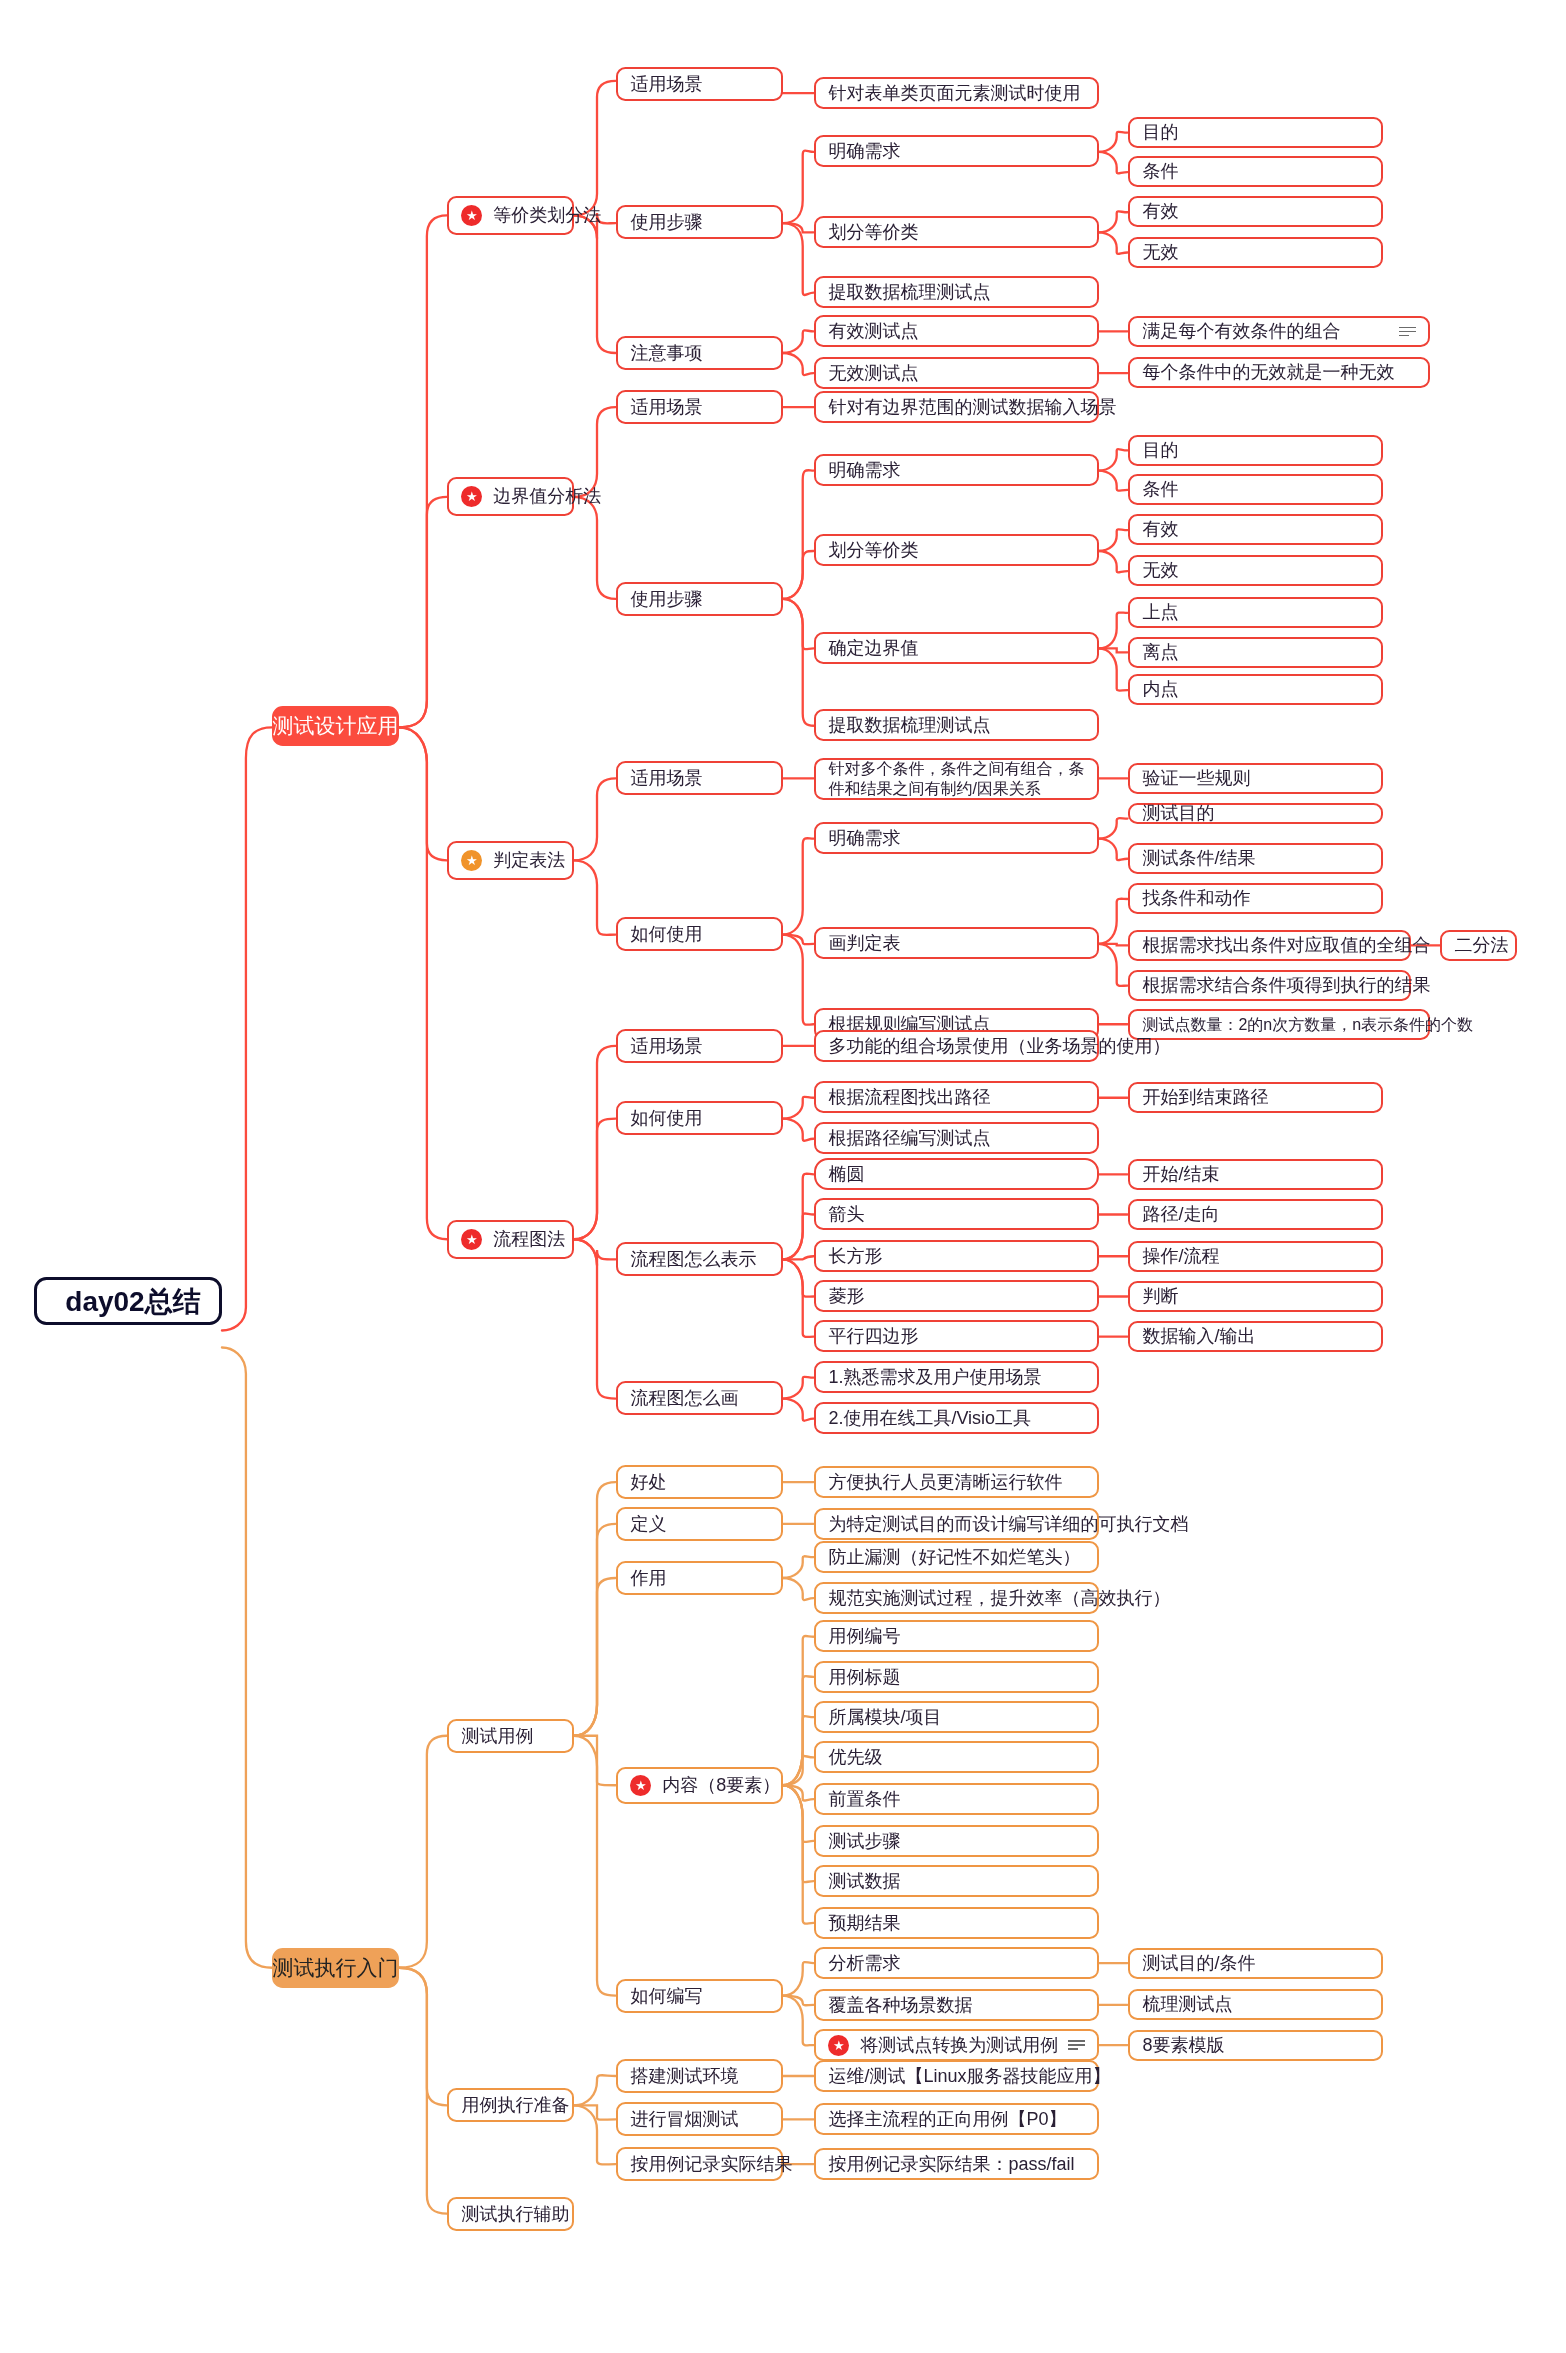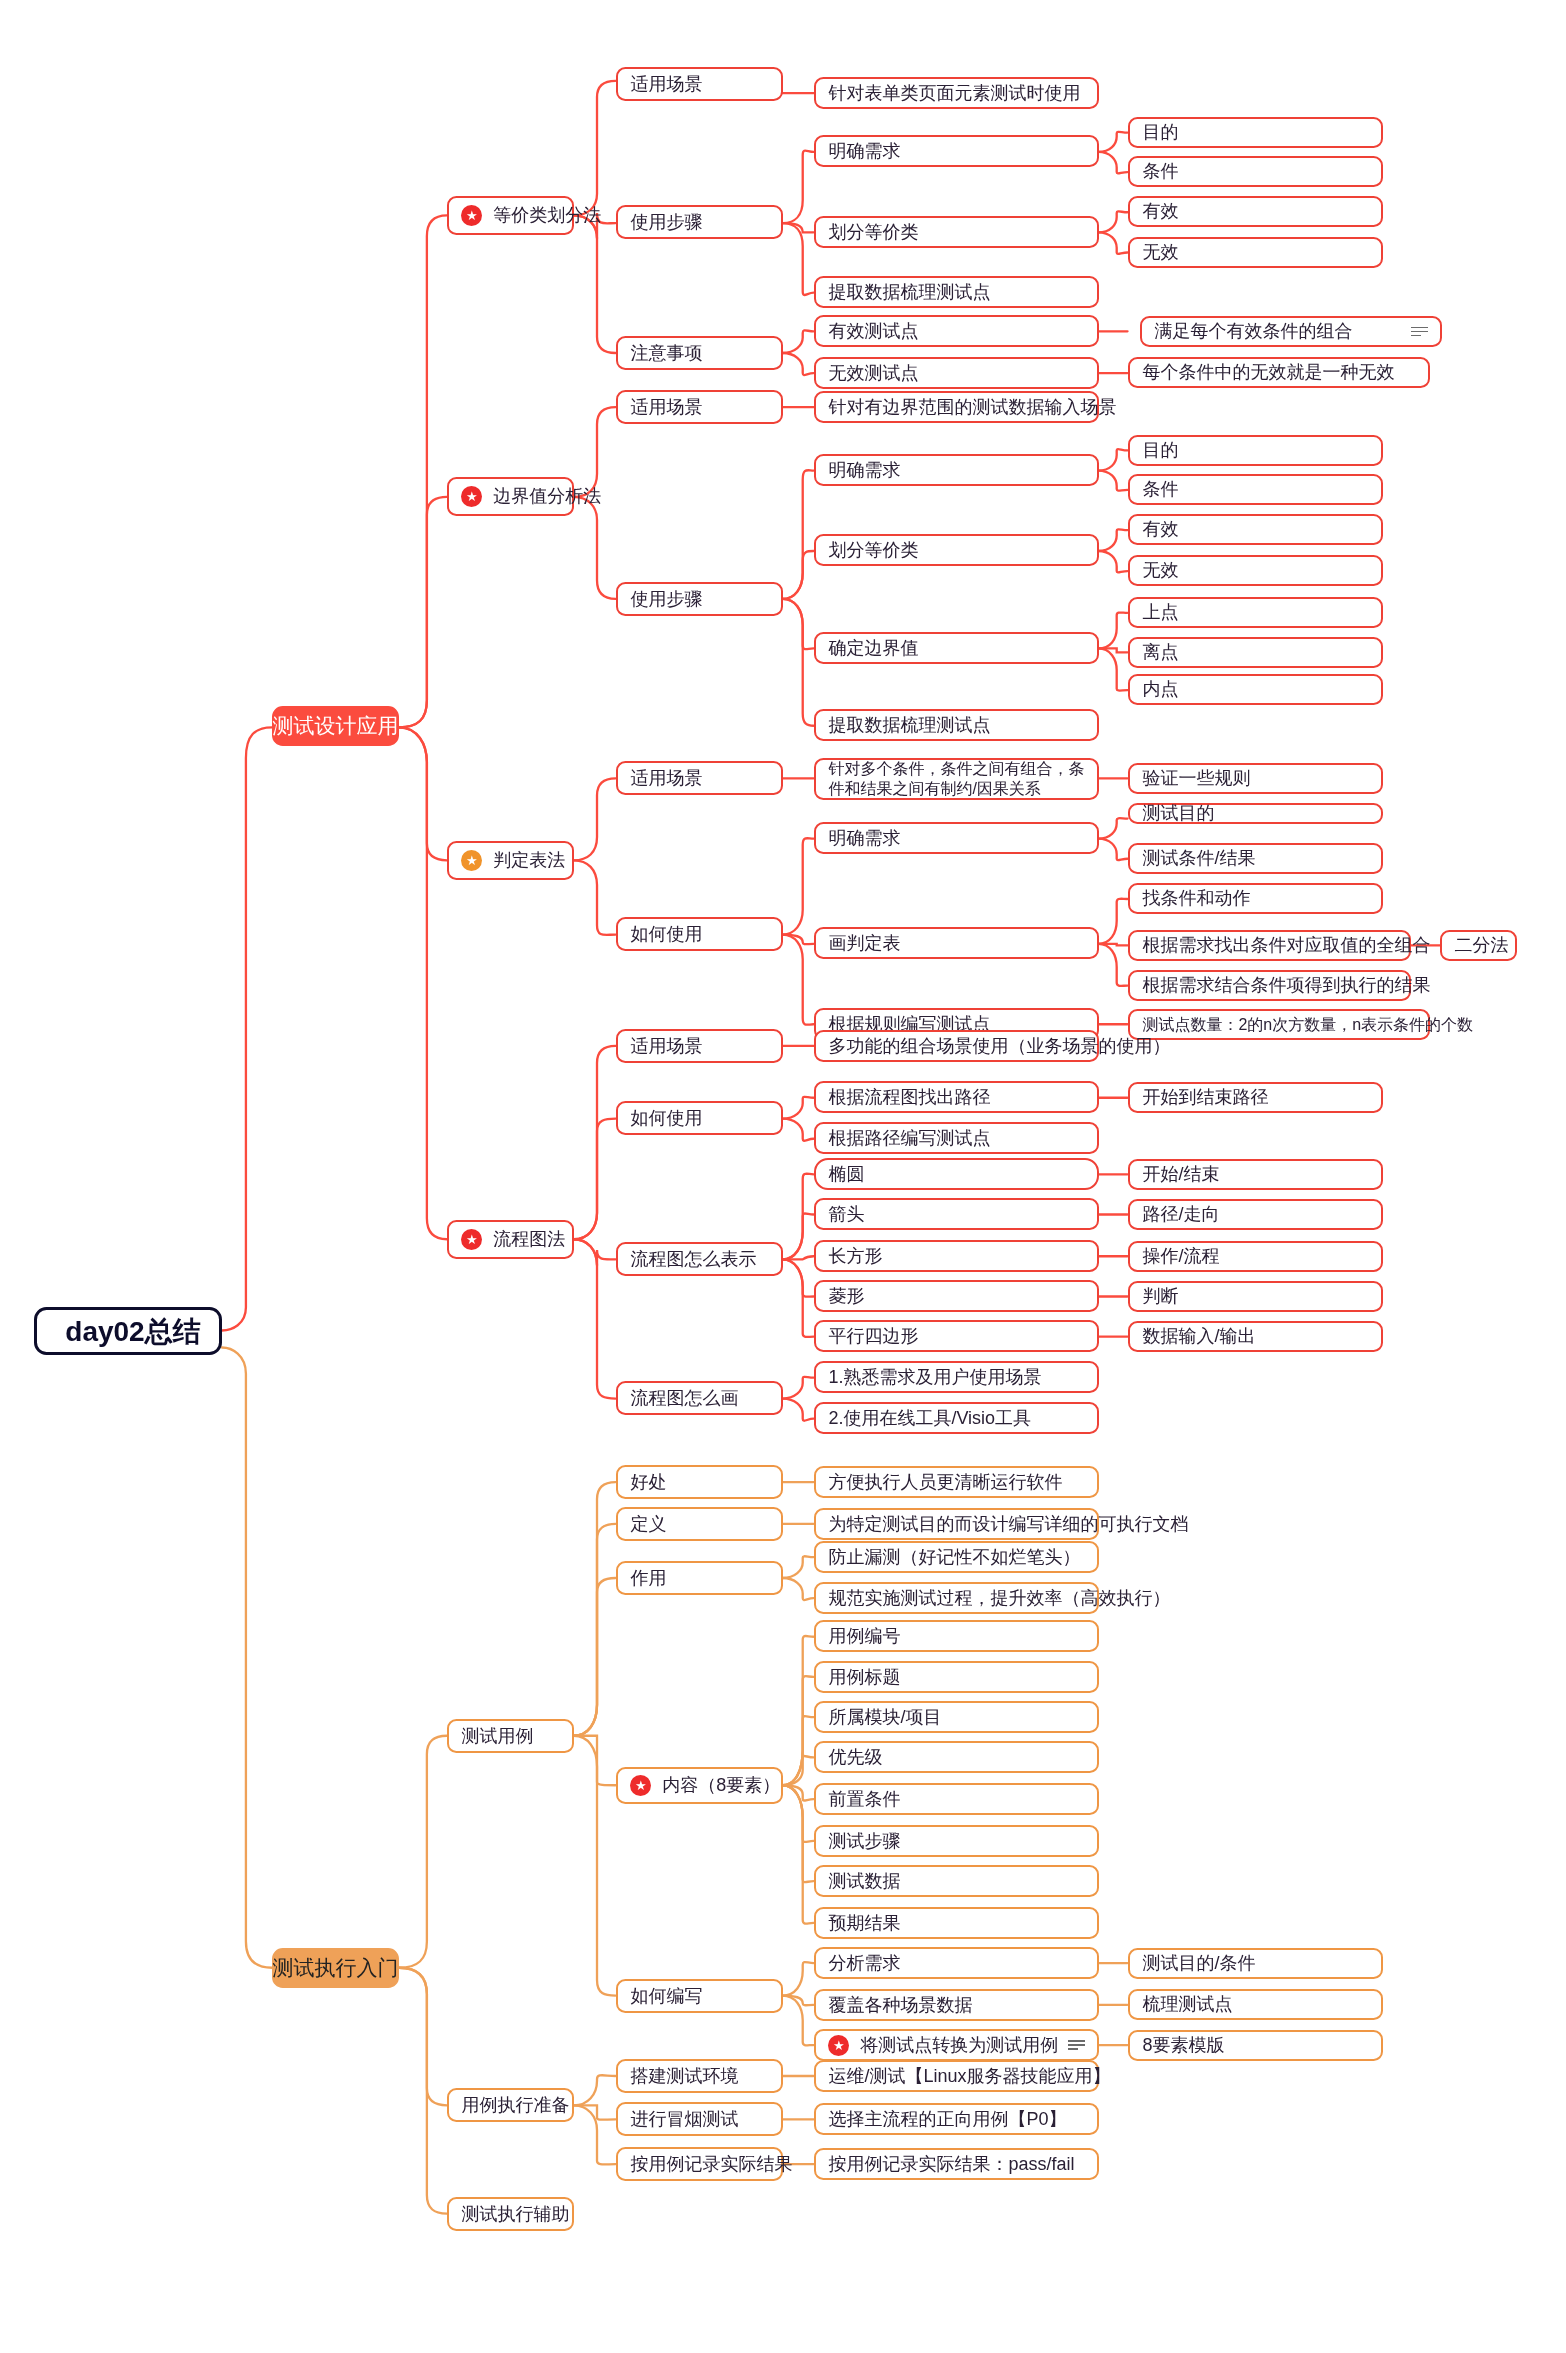--- a/index.html
+++ b/index.html
@@ -168,21 +168,21 @@
 
     <path d="M742 2722 C 760 2722, 772 2708, 772 2690 L772 2688 C772 2680, 782 2684, 796 2684"></path>
     <path d="M742 2722 C 760 2722, 772 2722, 772 2722 L772 2738 C772 2742, 782 2740, 796 2740"></path>
     <path d="M742 2722 C 760 2722, 772 2736, 772 2754 L772 2794 C772 2800, 782 2798, 796 2798"></path>
     <path d="M1012 2684 C 1028 2684, 1038 2684, 1038 2684 L1038 2684 C1038 2684, 1044 2684, 1052 2684"></path>
     <path d="M1012 2740 C 1028 2740, 1038 2740, 1038 2740 L1038 2740 C1038 2740, 1044 2740, 1052 2740"></path>
     <path d="M1012 2798 C 1028 2798, 1038 2798, 1038 2798 L1038 2798 C1038 2798, 1044 2798, 1052 2798"></path>
   </g>
 </svg>
 
-<div class="node root" style="left:34px;top:1307px;width:188px;height:48px;padding-left:30px;">
+<div class="node root" style="left:34px;top:1277px;width:188px;height:48px;padding-left:30px;">
   <span class="lbl">day02总结</span>
 </div>
 
 <div class="node fill-red" style="left:272px;top:706px;width:127px;height:40px;">
   <span class="lbl">测试设计应用</span>
 </div>
 
 <div class="node fill-orange" style="left:272px;top:1948px;width:127px;height:40px;">
   <span class="lbl">测试执行入门</span>
 </div>
@@ -220,21 +220,21 @@
     </div>
 <div class="node" style="left:814px;top:276px;width:285px;height:32px;">
   <span class="lbl">提取数据梳理测试点</span>
     </div>
 <div class="node" style="left:616px;top:336px;width:167px;height:34px;">
   <span class="lbl">注意事项</span>
     </div>
 <div class="node" style="left:814px;top:315px;width:285px;height:32px;">
   <span class="lbl">有效测试点</span>
     </div>
-<div class="node" style="left:1128px;top:316px;width:302px;height:31px;margin-left:12px;">
+<div class="node" style="left:1128px;top:316px;width:302px;height:31px;">
   <span class="lbl">满足每个有效条件的组合</span>
   <span class="note">
         <i></i>
         <i></i>
         <i></i>
       </span>
     </div>
 <div class="node" style="left:814px;top:357px;width:285px;height:32px;">
   <span class="lbl">无效测试点</span>
     </div>

